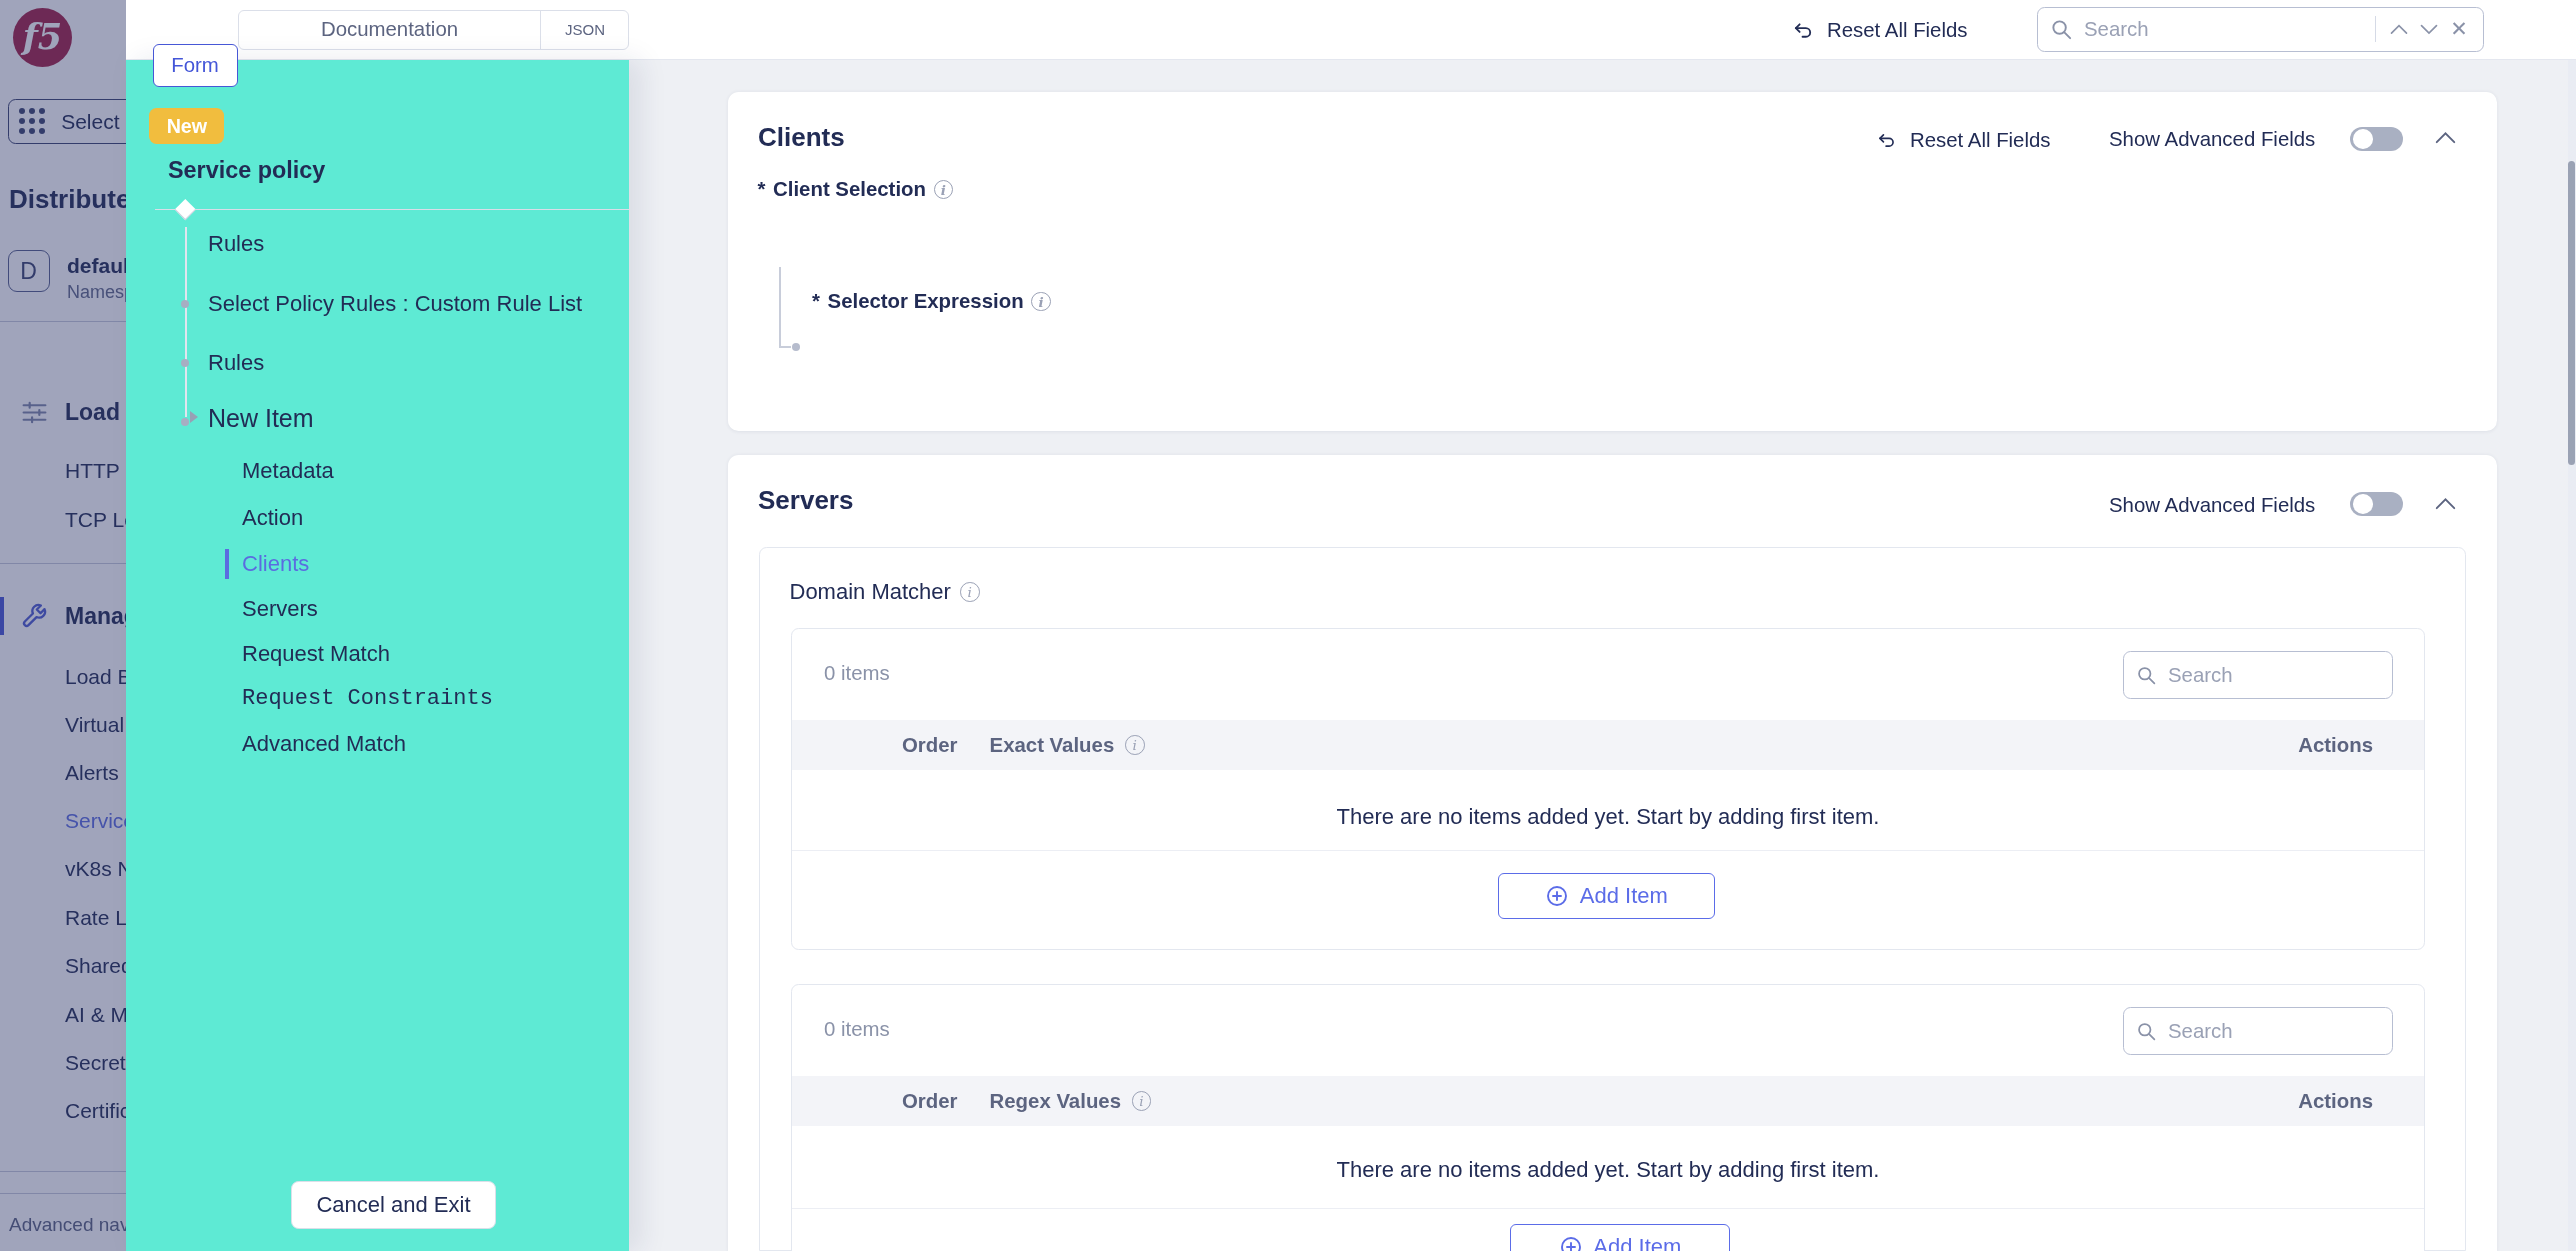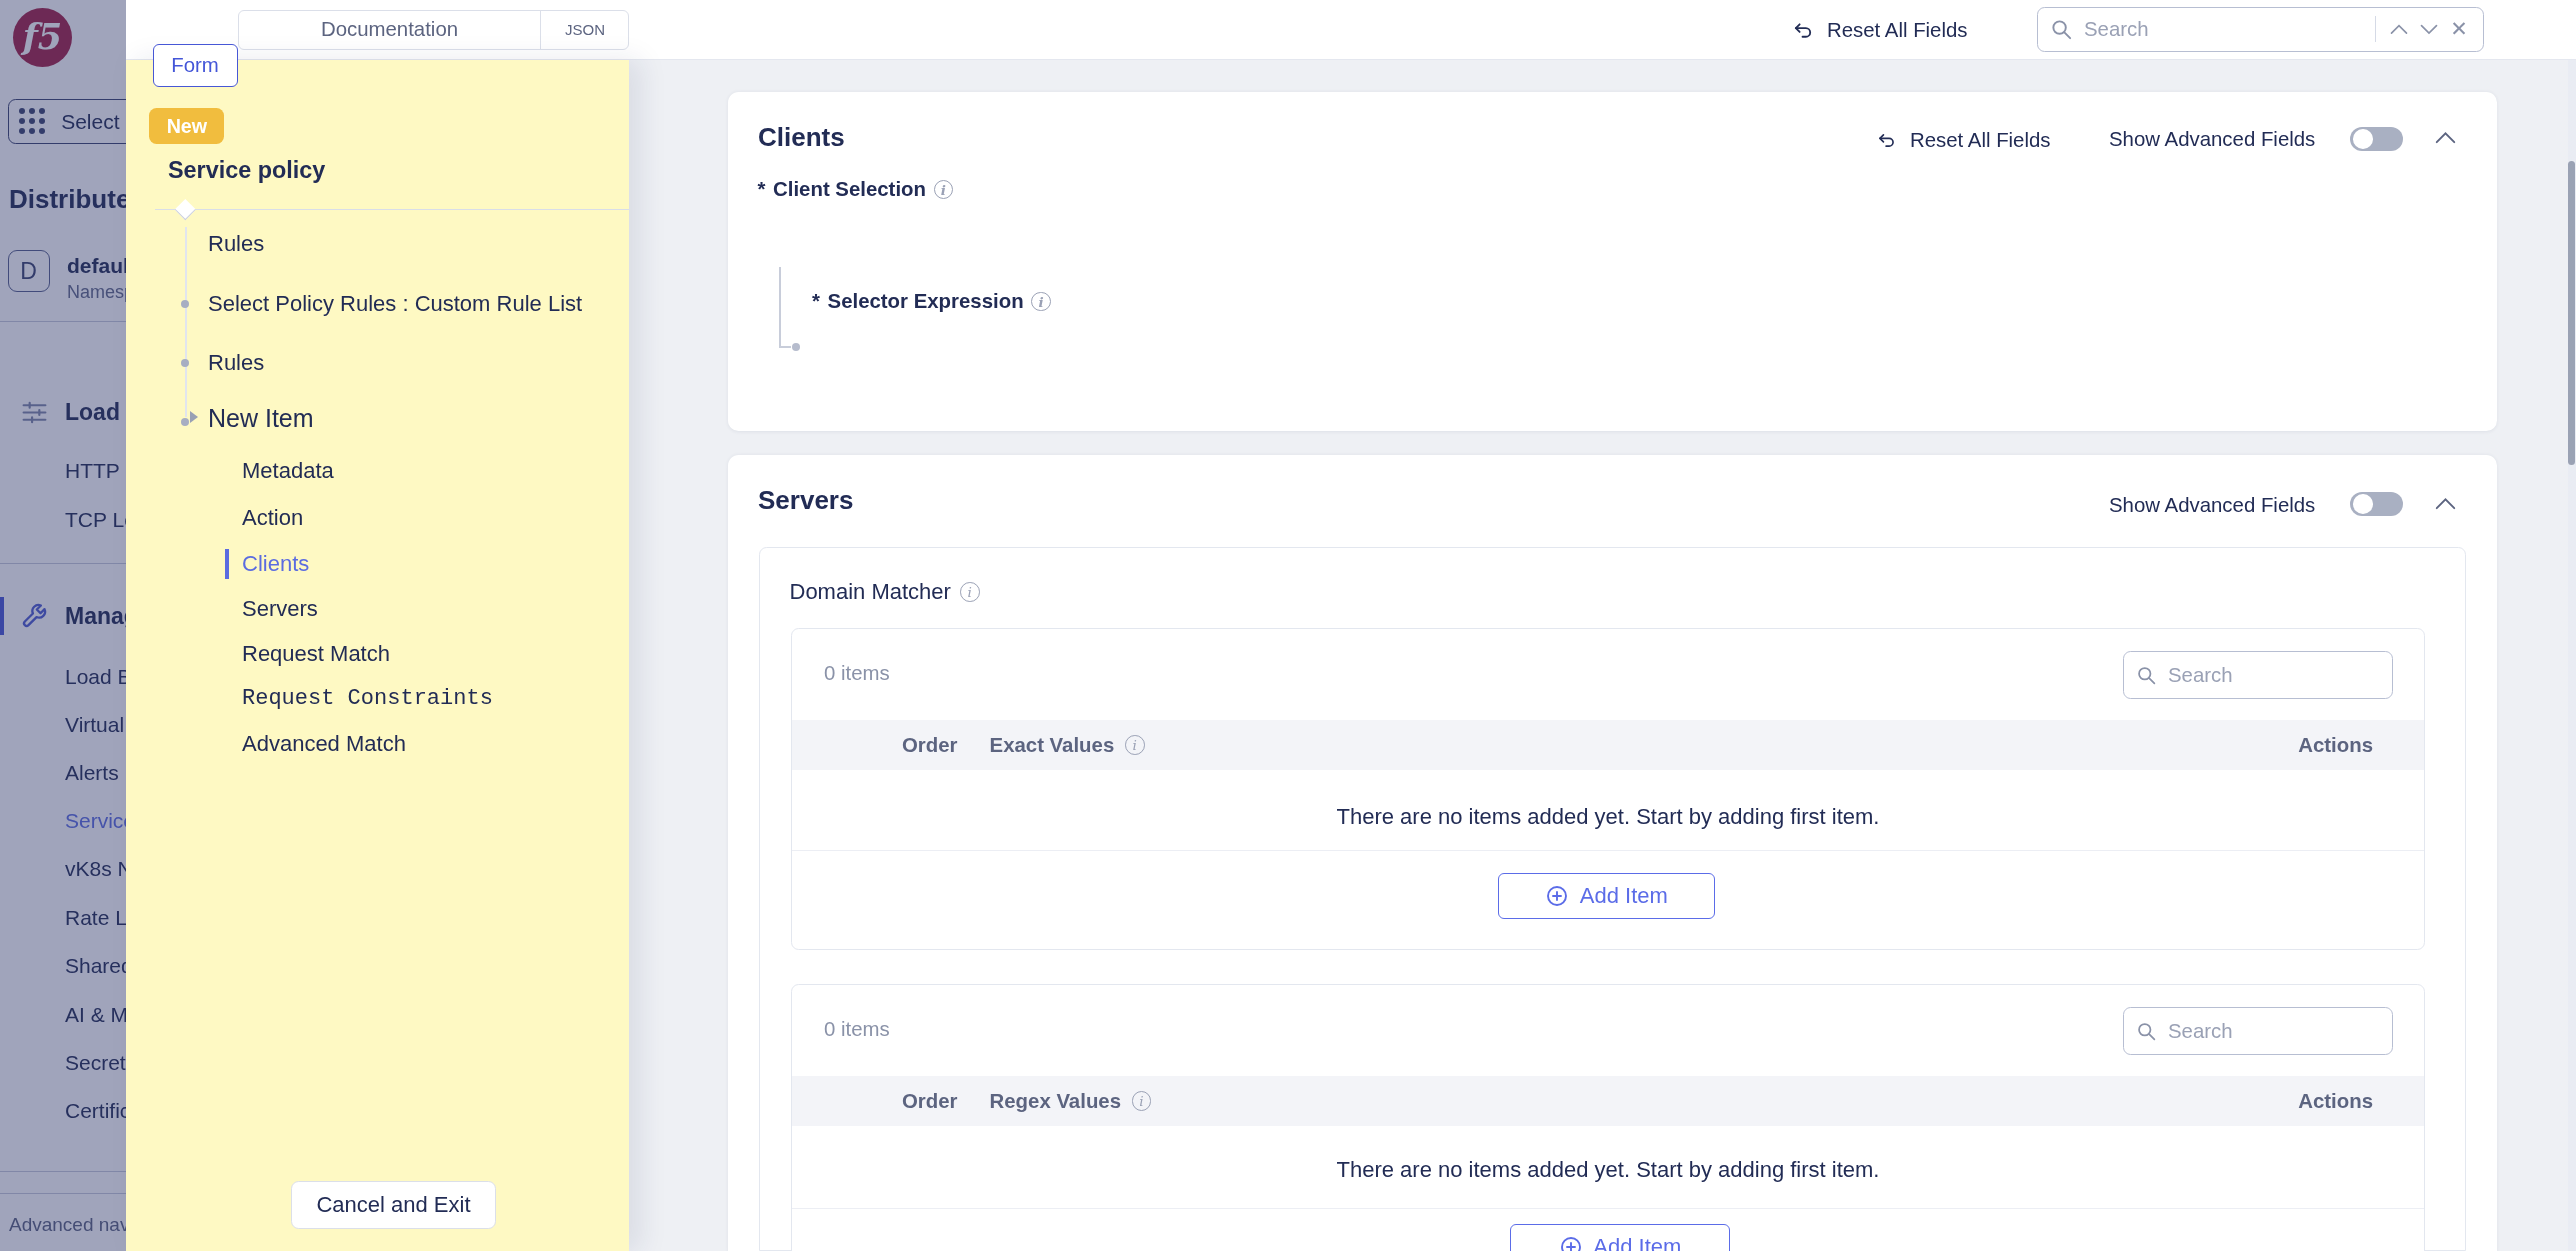--- a/index.html
+++ b/index.html
@@ -33,21 +33,21 @@
   .tab-json{position:absolute;left:301px;top:0;width:90px;height:100%;display:flex;align-items:center;justify-content:center;font-size:15px;color:#5c6480;}
   .tab-form{position:absolute;left:26.5px;top:8.3px;width:85px;height:43px;background:#fff;border:1.5px solid #4757d6;border-radius:6px;box-sizing:border-box;display:flex;align-items:center;justify-content:center;font-size:20.4px;color:#4456d8;z-index:2;margin-top:36px;}
   .reset-row{display:flex;align-items:center;gap:12px;font-size:20.4px;color:#222c55;}
   .search-wrap{position:absolute;border:1.4px solid #b7bed2;border-radius:7.6px;background:#fff;box-sizing:border-box;display:flex;align-items:center;}
   .search-wrap input{border:none;outline:none;font-size:20.4px;color:#222c55;background:transparent;flex:1;min-width:0;font-family:"Liberation Sans",sans-serif;}
   .search-wrap input::placeholder{color:#9aa1b5;}
   .sw-sep{width:1.1px;height:26px;background:#d5dae6;margin:0 7.6px;}
   .icon-btn{display:flex;align-items:center;justify-content:center;width:30px;height:30px;color:#8a92a8;background:none;border:none;padding:0;font-size:21px;}
 
   
-  #drawer{position:absolute;left:126px;top:60px;width:503px;height:1192px;background:#fef9c3;box-shadow:10.6px 0 26px rgba(30,40,90,0.10);}
+  #drawer{position:absolute;left:126px;top:60px;width:503px;height:1192px;background:#5eead4;box-shadow:10.6px 0 26px rgba(30,40,90,0.10);}
   .badge-new{position:absolute;left:23.4px;top:48px;width:75px;height:36px;background:#f1bd3e;border-radius:7.6px;display:flex;align-items:center;justify-content:center;color:#fff;font-weight:bold;font-size:19.7px;}
   .drawer-title{position:absolute;left:42px;top:97px;font-size:23.4px;font-weight:bold;}
   .drawer-div{position:absolute;left:29px;top:149px;width:474px;height:1.1px;background:#d9dee8;}
   .notch{position:absolute;left:52px;top:142px;width:13.6px;height:13.6px;background:#fff;border-right:1.5px solid #c9cedd;border-bottom:1.5px solid #c9cedd;transform:rotate(45deg);}
   .tree-line{position:absolute;left:59px;top:167px;width:1.5px;height:190px;background:#e1e5ee;}
   .tree-dot{position:absolute;left:55px;width:8.3px;height:8.3px;border-radius:50%;background:#a7aec2;}
   .tree-item{position:absolute;left:82px;font-size:22px;white-space:nowrap;}
   .tree-arrow{position:absolute;left:64px;width:0;height:0;border-left:8.3px solid #98a0b4;border-top:6px solid transparent;border-bottom:6px solid transparent;}
   .tree-newitem{position:absolute;left:82px;font-size:25px;white-space:nowrap;}
   .sub-item{position:absolute;left:116px;font-size:22px;white-space:nowrap;}

